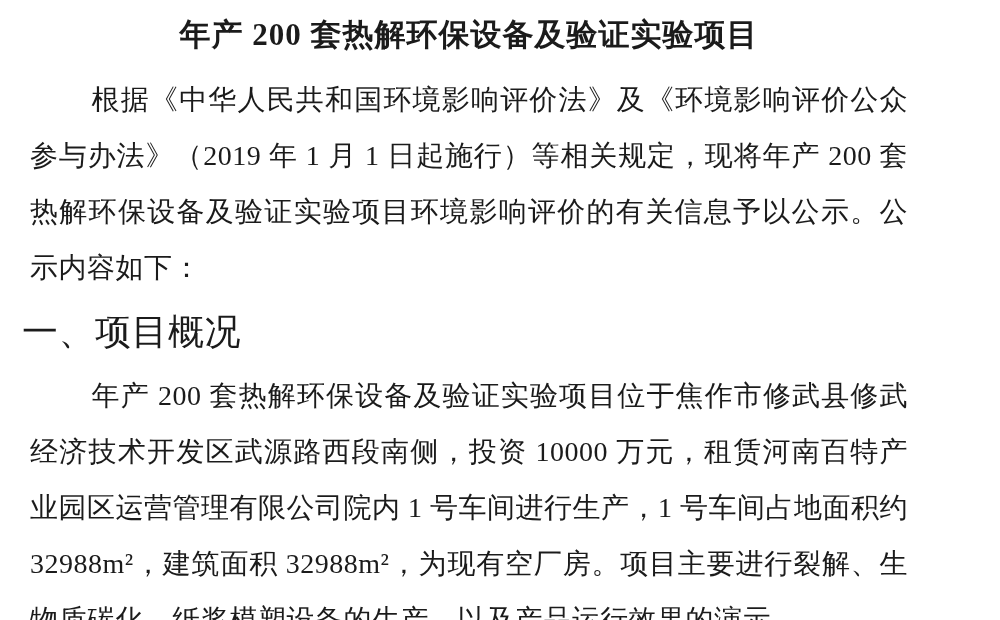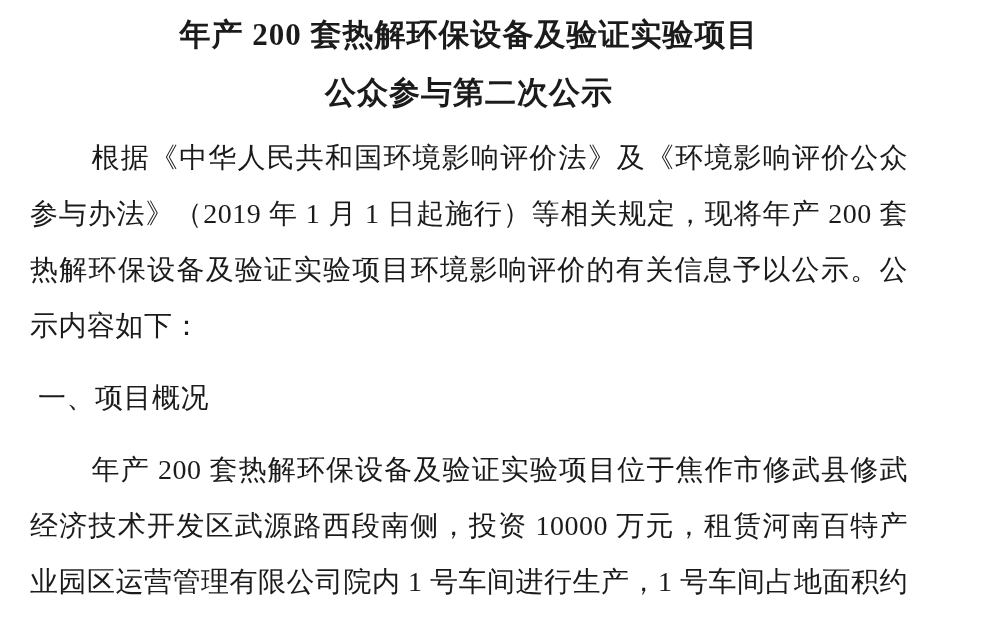--- a/index.html
+++ b/index.html
@@ -34,35 +34,34 @@
     font-size: 28px;
     line-height: 56px;
     text-align: justify;
     text-justify: inter-character;
     letter-spacing: 0.5px;
   }
   .indent-2em {
     text-indent: 2.2em;
   }
   .section-heading {
-    margin: 16px;
-    font-size: 28px;
+    margin: 0;
+    font-size: 36px;
     font-weight: normal;
     line-height: 56px;
     letter-spacing: 0.5px;
   }
 </style>
 </head>
 <body>
 
 <div class="page">
 
   <h1 class="doc-title">
     <span class="title-line">年产 200 套热解环保设备及验证实验项目</span>
-    <span class="title-line">公众参与第二次公示</span>
   </h1>
 
   <p class="para indent-2em">根据《中华人民共和国环境影响评价法》及《环境影响评价公众参与办法》（2019 年 1 月 1 日起施行）等相关规定，现将年产 200 套热解环保设备及验证实验项目环境影响评价的有关信息予以公示。公示内容如下：</p>
 
   <h2 class="section-heading">一、项目概况</h2>
 
   <p class="para indent-2em">年产 200 套热解环保设备及验证实验项目位于焦作市修武县修武经济技术开发区武源路西段南侧，投资 10000 万元，租赁河南百特产业园区运营管理有限公司院内 1 号车间进行生产，1 号车间占地面积约 32988m²，建筑面积 32988m²，为现有空厂房。项目主要进行裂解、生物质碳化、纸浆模塑设备的生产，以及产品运行效果的演示。</p>
 
 </div>
 

